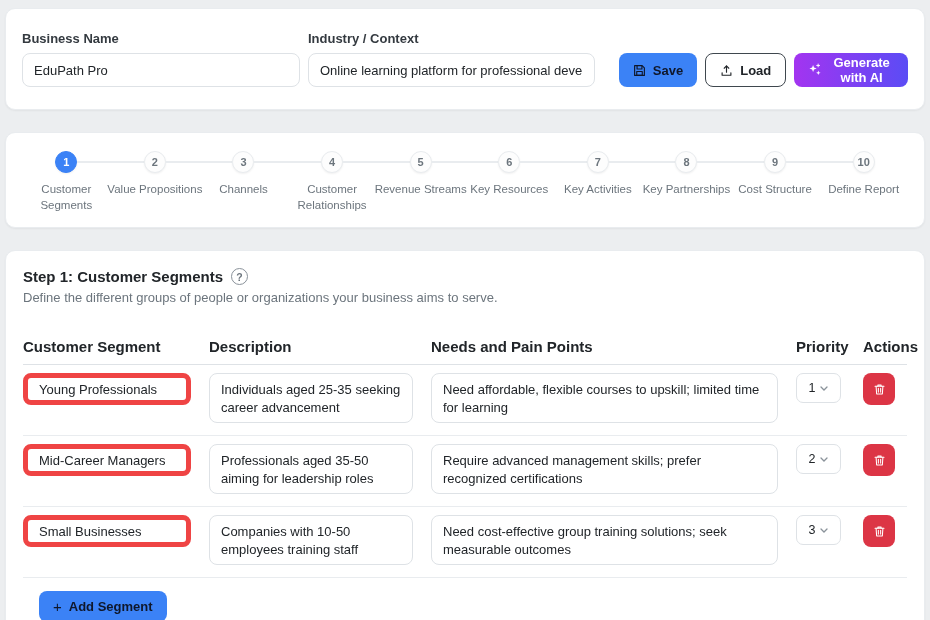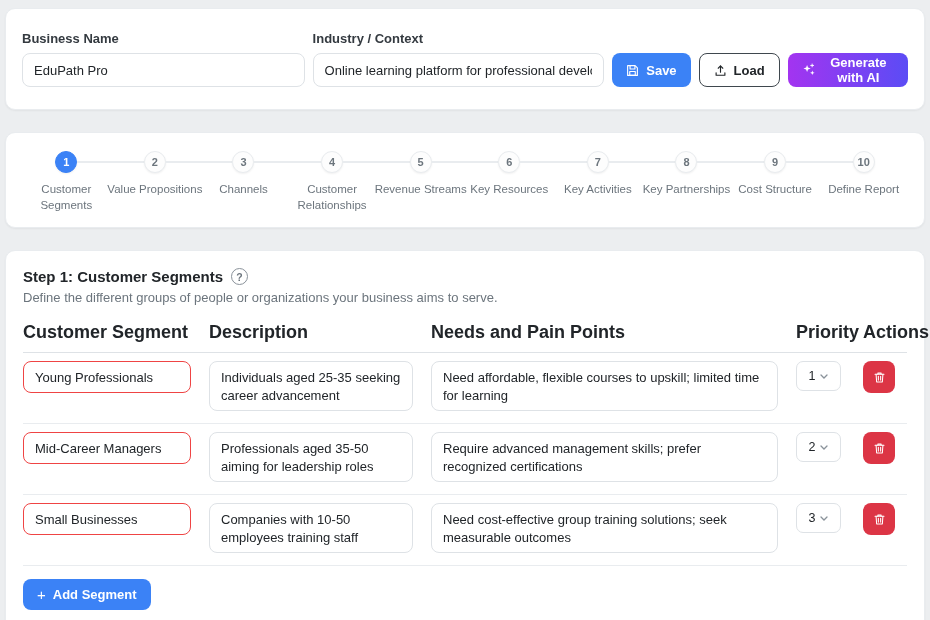--- a/index.html
+++ b/index.html
@@ -29,21 +29,21 @@
     padding: 8px 11px; font-size: 13px; color: #212529; width: 100%;
     font-family: inherit; outline: none; background: #fff;
   }
   .btn-group { display: flex; gap: 8px; margin-left: auto; }
   .btn {
     height: 34px; border-radius: 8px; border: none; cursor: pointer;
     display: inline-flex; align-items: center; gap: 7px;
     font-size: 13px; font-weight: 700; padding: 0 14px;
     font-family: inherit;
   }
-  .btn-primary { background: #3b82f6; color: #ffffff; }
+  .btn-primary { background: #3b82f6; color: #0f172a; margin-left: 16px; }
   .btn-outline { background: #fff; color: #212529; border: 1px solid #3f474e; }
   .btn-gradient { background: linear-gradient(90deg, #a334f0, #5b4cf5); color: #fff; }
   .icon { display: inline-flex; align-items: center; }
 
   
   .stepper-card { padding: 18px 16px 14px; display: flex; }
   .step { flex: 1 1 0; min-width: 0; cursor: pointer; }
   .step-top { display: flex; align-items: center; }
   .line { flex: 1; height: 2px; background: #e9ecef; }
   .step:first-child .line-l, .step:last-child .line-r { background: transparent; }
@@ -75,25 +75,25 @@
     cursor: pointer;
   }
   .subtitle { font-size: 13px; color: #6c757d; margin-bottom: 17px; }
 
   .seg-table { width: 100%; }
   .thead, .trow {
     display: grid;
     grid-template-columns: 186px 222px 365px 67px 46px;
   }
   .thead { border-bottom: 1px solid #dee2e6; padding-bottom: 9px; }
-  .th { font-size: 18px; font-weight: 700; color: #212529; }
+  .th { font-size: 15px; font-weight: 700; color: #212529; margin-top: 16px; }
   .trow { padding: 8px 0; border-bottom: 1px solid #e9ecef; align-items: start; }
   .cell { padding-right: 18px; }
   .cell-input {
-    width: 100%; height: 32px; border: 1px solid #ef4444; border-radius: 8px;
+    width: 100%; height: 32px; border: 5px solid #ef4444; border-radius: 8px;
     padding: 0 11px; font-size: 13px; color: #212529; font-family: inherit;
     outline: none; background: #fff;
   }
   .cell-area {
     width: 100%; height: 50px; border: 1px solid #dee2e6; border-radius: 8px;
     padding: 7px 11px; font-size: 13px; line-height: 1.4; color: #212529;
     font-family: inherit; resize: none; outline: none; background: #fff;
     overflow: hidden;
   }
   .select {

